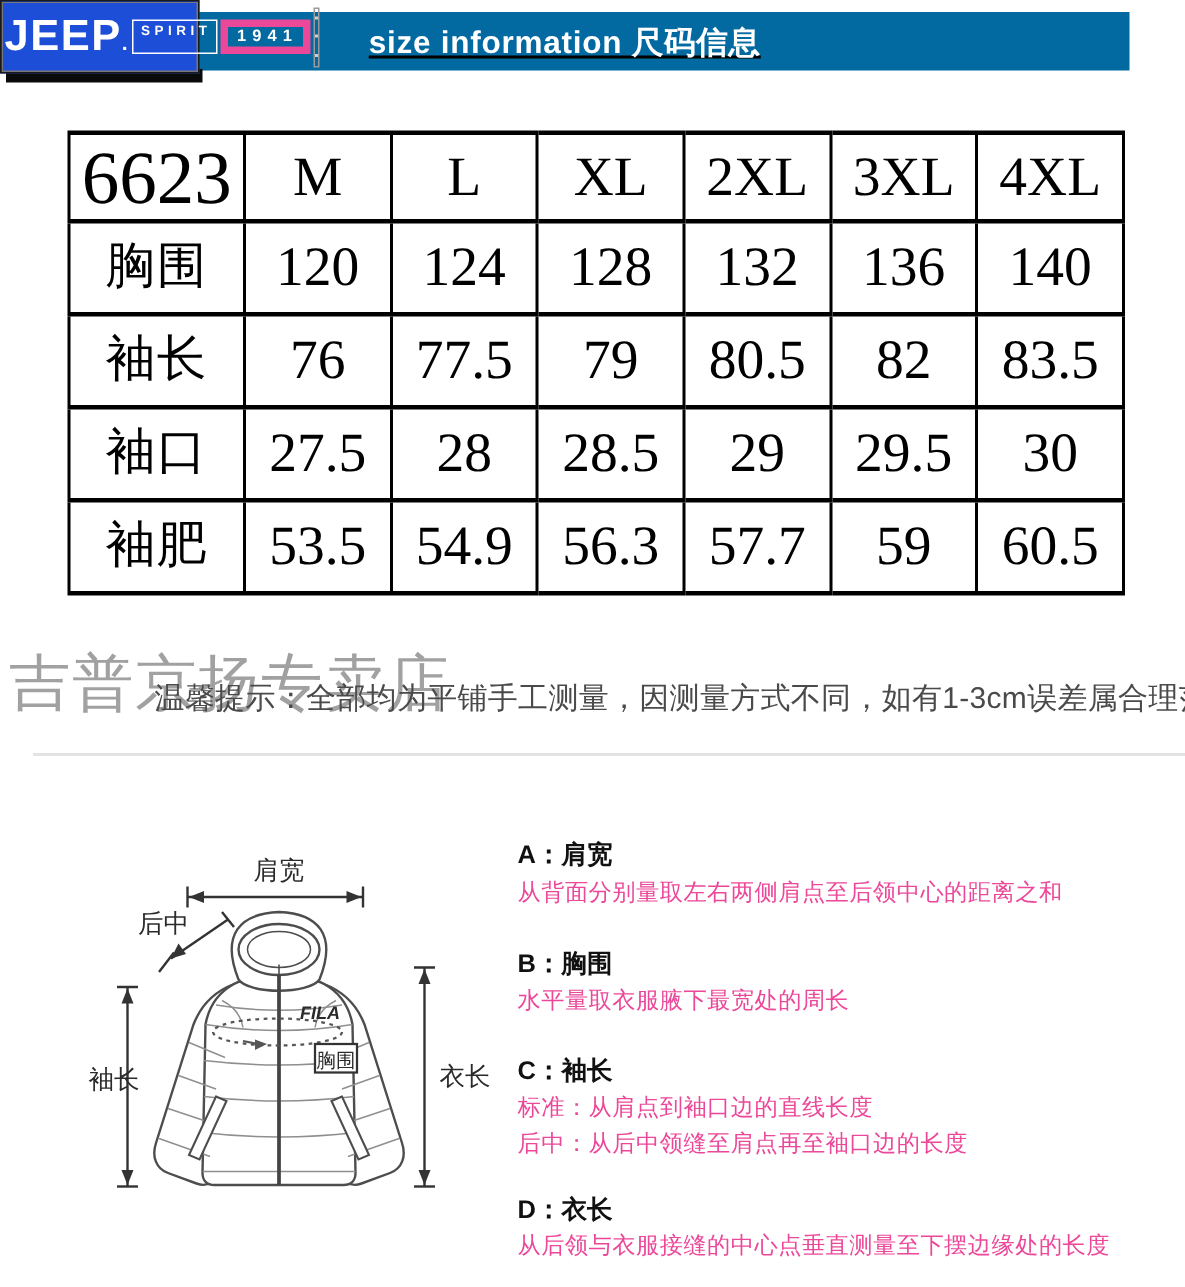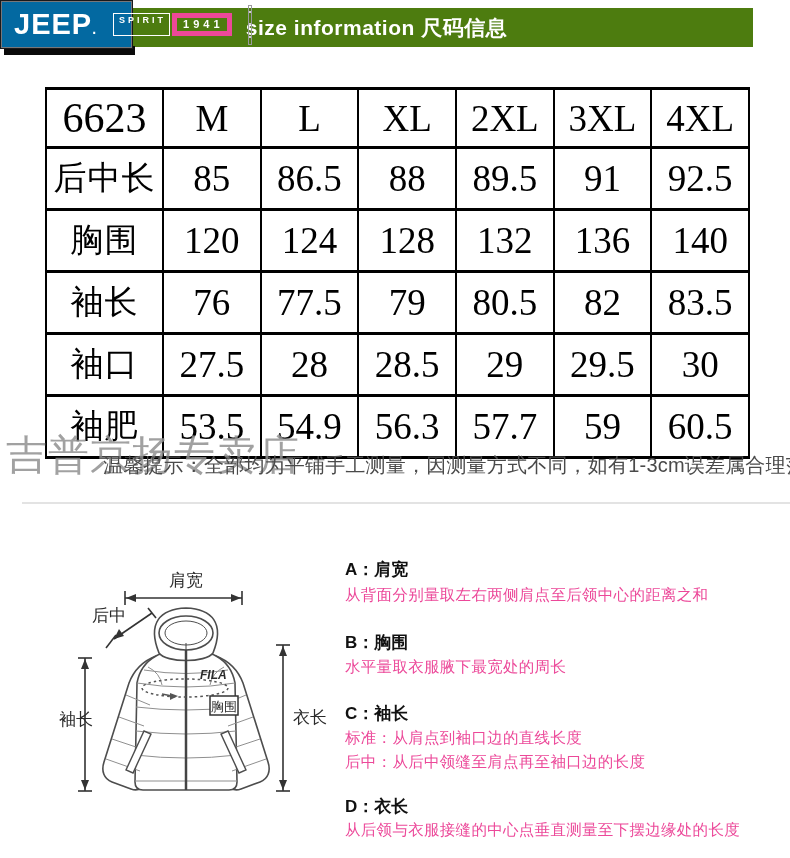--- a/index.html
+++ b/index.html
@@ -2,29 +2,29 @@
 <html><head>
 <meta charset="utf-8">
 <style>
   html,body{margin:0;padding:0;}
   body{
     width:790px;height:858px;position:relative;background:#ffffff;
     font-family:"Liberation Sans",sans-serif;overflow:hidden;
   }
   
   .top-bar{
-    position:absolute;left:0;top:8px;width:753px;height:39px;background:#4d7c0f;
-    display:flex;align-items:center;justify-content:center;
+    position:absolute;left:0;top:8px;width:753px;height:39px;background:#0369a1;
+    display:flex;align-items:center;justify-content:center;text-decoration:underline;
   }
   .top-title{color:#ffffff;font-size:21px;font-weight:700;letter-spacing:.5px;}
   .logo-shadow{position:absolute;left:4px;top:46px;width:131px;height:9px;background:#0a0a0a;}
   .logo{
-    position:absolute;left:0;top:0;width:133px;height:49px;background:#0369a1;
+    position:absolute;left:0;top:0;width:133px;height:49px;background:#1d4ed8;
     border:1px solid #19191b;box-shadow:inset 0 0 0 1px #77777a;
-    display:flex;align-items:center;gap:16px;padding:0 13px;box-sizing:border-box;
+    display:flex;align-items:center;gap:2px;padding:0 2px;box-sizing:border-box;
   }
   .logo-jeep{color:#fff;font-weight:bold;font-size:29px;letter-spacing:1px;line-height:1;}
   .logo-jeep:after{content:".";font-size:14px;}
   .logo-right{display:flex;gap:2px;}
   .logo-spirit{
     color:#fff;font-size:9px;font-weight:bold;letter-spacing:3px;
     border:1px solid #fff;padding:1px 3px 1px 5px;line-height:1.2;
   }
   .logo-year{
     color:#fff;font-size:11px;font-weight:bold;letter-spacing:4px;
@@ -39,21 +39,21 @@
   .size-table{
     position:absolute;left:45px;top:87px;width:705px;border-collapse:collapse;
     table-layout:fixed;font-family:"Liberation Serif",serif;color:#000;
   }
   .size-table td{
     border:2px solid #000;border-top-width:3px;border-bottom-width:3px;
     text-align:center;vertical-align:middle;height:59px;padding:0;
     font-size:37px;line-height:1;
   }
   .size-table tr:first-child td{height:56px;}
-  .size-table td.model{width:115px;font-size:42px;margin-top:25px;}
+  .size-table td.model{width:115px;font-size:50px;margin-top:25px;}
   .size-table td.rlabel{font-size:33px;letter-spacing:1px;}
   
   .watermark{
     position:absolute;left:6px;top:428px;font-size:41px;color:#919191;opacity:.85;
     font-family:"Liberation Serif",serif;letter-spacing:1px;white-space:nowrap;
   }
   .note{
     position:absolute;left:103px;top:452px;font-size:20px;color:#4a4a4a;
     white-space:nowrap;letter-spacing:.2px;
   }
@@ -93,29 +93,20 @@
 <table class="size-table">
   <tbody>
       <tr>
     <td class="model">6623</td>
     <td>M</td>
     <td>L</td>
     <td>XL</td>
     <td>2XL</td>
     <td>3XL</td>
     <td>4XL</td>
-  </tr>
-  <tr>
-    <td class="rlabel">后中长</td>
-    <td>85</td>
-    <td>86.5</td>
-    <td>88</td>
-    <td>89.5</td>
-    <td>91</td>
-    <td>92.5</td>
   </tr>
   <tr>
     <td class="rlabel">胸围</td>
     <td>120</td>
     <td>124</td>
     <td>128</td>
     <td>132</td>
     <td>136</td>
     <td>140</td>
   </tr>

